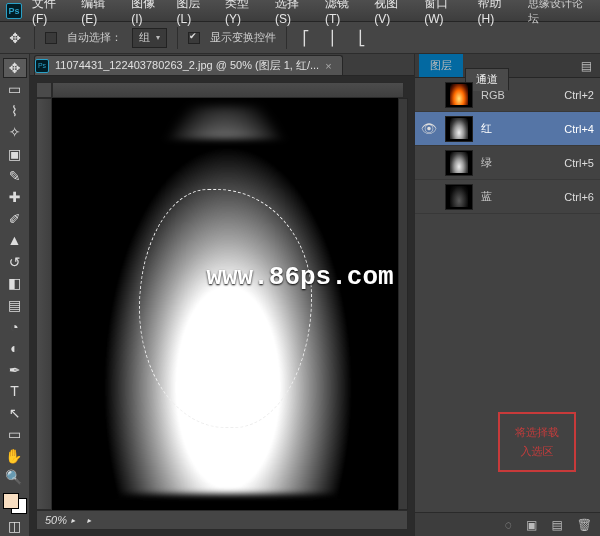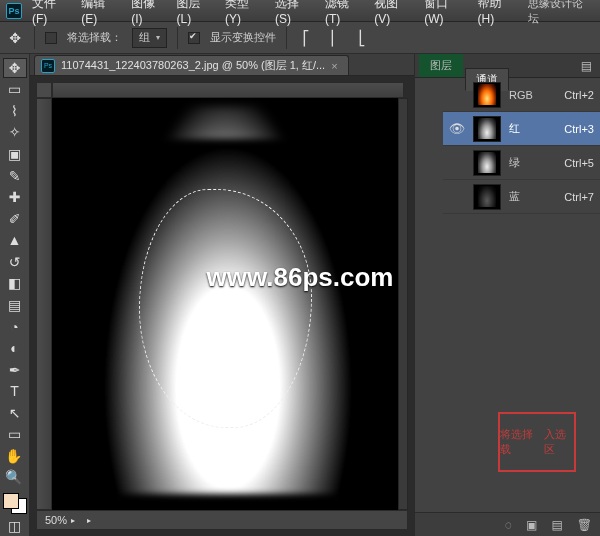--- a/index.html
+++ b/index.html
@@ -17,54 +17,54 @@
   .combo .chev{ font-size:8px; color:#bbb;}
   .workspace { position:relative; display:flex; height:calc(536px - 22px - 32px); background:#535353; }
   .toolbar { width:30px; background:#454545; border-right:1px solid #2c2c2c; display:flex; flex-direction:column; align-items:center; padding-top:4px; gap:2px; }
   .tool { width:24px; height:22px; display:flex; align-items:center; justify-content:center; color:#ddd; font-size:14px; cursor:default; border:1px solid transparent;}
   .tool.sel { background:#5b5b5b; border:1px solid #222;}
   .swatches { margin-top:4px; position:relative; width:24px; height:24px;}
   .sw-fg{position:absolute;left:0;top:0;width:16px;height:16px;background:#f8dec1;border:1px solid #000;}
   .sw-bg{position:absolute;right:0;bottom:0;width:16px;height:16px;background:#fff;border:1px solid #000;}
   .canvas-zone { flex:1; display:flex; flex-direction:column; background:#3b3b3b; }
   .doc-tab-bar{ height:22px; background:#3d3d3d; display:flex; align-items:flex-end; padding-left:4px; border-bottom:1px solid #262626;}
-  .doc-tab{ display:flex; align-items:center; gap:6px; background:#535353; border:1px solid #262626; border-bottom:none; padding:2px 10px 2px 6px; font-size:11px; color:#e0e0e0; border-radius:3px 3px 0 0;}
+  .doc-tab{ display:flex; align-items:center; gap:6px; background:#535353; border:1px solid #262626; border-bottom:none; padding:2px 10px 2px 0; font-size:11px; color:#e0e0e0; border-radius:3px 3px 0 0;}
   .doc-tab .ps{width:14px;height:14px;background:#001d26;border:1px solid #2aa0c7;color:#2aa0c7;font-size:7px;display:flex;align-items:center;justify-content:center;border-radius:2px;}
-  .canvas-wrap{ flex:1; position:relative; background:#2b2b2b; padding:6px;}
+  .canvas-wrap{ flex:1; position:relative; background:#2b2b2b; padding:6px;font-style:italic;}
   .rulers-corner{position:absolute;left:6px;top:6px;width:16px;height:16px;background:#4a4a4a;border:1px solid #2a2a2a;}
   .ruler-h{position:absolute;left:22px;right:10px;top:6px;height:16px;background:linear-gradient(#4c4c4c,#3f3f3f);border:1px solid #2a2a2a;}
   .ruler-v{position:absolute;left:6px;top:22px;bottom:26px;width:16px;background:linear-gradient(90deg,#4c4c4c,#3f3f3f);border:1px solid #2a2a2a;}
   .canvas{position:absolute;left:22px;right:16px;top:22px;bottom:26px;background:#000;overflow:hidden;}
   .scroll-v{position:absolute;right:6px;top:22px;bottom:26px;width:10px;background:#3a3a3a;border:1px solid #262626;}
   .statusbar{position:absolute;left:6px;right:6px;bottom:6px;height:20px;background:#454545;border:1px solid #2a2a2a;display:flex;align-items:center;gap:12px;padding:0 8px;font-size:11px;color:#ddd;}
   .statusbar .zoom{display:flex;align-items:center;gap:4px;}
   .flame{position:absolute;inset:0;}
   .flame-core{position:absolute;left:14%;right:12%;top:10%;bottom:4%;background:radial-gradient(ellipse at 50% 70%,#fff 0%,#f8f8f8 15%,#d8d8d8 28%,#979797 42%,#555 58%,#1b1b1b 72%,#000 88%);filter:blur(3px) contrast(150%);}
   .flame-top{position:absolute;left:30%;top:2%;width:40%;height:38%;background:radial-gradient(ellipse at 50% 80%,#eee 0%,#bcbcbc 30%,#5f5f5f 55%,#000 80%);filter:blur(4px);}
   .marching{position:absolute;left:25%;top:22%;width:50%;height:58%;border:1px dashed #eee;border-radius:40% 55% 45% 50%/50% 45% 55% 50%;}
   .panel-area{width:186px;background:#424242;border-left:1px solid #2a2a2a;display:flex;flex-direction:column;}
   .panel-tabs{height:24px;display:flex;align-items:center;gap:2px;padding:0 4px;background:#3a3a3a;border-bottom:1px solid #262626;}
-  .ptab{padding:3px 10px;font-size:11px;color:#bbb;border:1px solid transparent;background:#14532d;}
+  .ptab{padding:3px 10px;font-size:11px;color:#bbb;border:1px solid transparent;background:#0369a1;}
   .ptab.active{background:#4a4a4a;color:#eee;border:1px solid #262626;border-bottom-color:#4a4a4a;margin-top:27px;}
   .panel-menu{margin-left:auto;color:#bbb;font-size:12px;padding:0 4px;}
-  .channels{flex:0 0 auto;padding-left:28px;}
+  .channels{flex:0 0 auto;}
   .chan-row{display:flex;align-items:center;height:34px;padding:0 6px;gap:8px;border-bottom:1px solid #383838;}
   .chan-row.sel{background:#5575a6;color:#fff;}
   .eye{width:16px;height:16px;display:flex;align-items:center;justify-content:center;color:#ddd;font-size:13px;}
   .thumb{width:28px;height:26px;border:1px solid #222;background:#000;display:flex;align-items:center;justify-content:center;overflow:hidden;}
   .thumb .fl{width:70%;height:85%;background:radial-gradient(ellipse at 50% 70%,#ffe37a 0%,#ff6a00 40%,#6a1a00 70%,#000 95%);}
   .thumb .gr{width:70%;height:85%;background:radial-gradient(ellipse at 50% 70%,#eee 0%,#9c9c9c 35%,#3c3c3c 65%,#000 95%);}
   .thumb .dk{width:70%;height:85%;background:radial-gradient(ellipse at 50% 70%,#5a5a5a 0%,#2e2e2e 40%,#0c0c0c 70%,#000 95%);}
   .chan-name{flex:1;font-size:11px;}
   .chan-short{font-size:11px;color:#ddd;text-align:right;}
   .chan-row.sel .chan-short{color:#fff;}
   .panel-spacer{flex:1;position:relative;}
-  .red-box{position:absolute;right:24px;bottom:40px;width:78px;height:60px;border:2px solid #c83a3a;display:flex;flex-direction:row;align-items:center;justify-content:center;gap:4px;color:#c23c3c;font-size:11px;}
+  .red-box{position:absolute;right:24px;bottom:40px;width:78px;height:60px;border:2px solid #c83a3a;display:flex;flex-direction:column;align-items:center;justify-content:center;gap:4px;color:#c23c3c;font-size:11px;}
   .panel-footer{height:24px;border-top:1px solid #2a2a2a;background:#3d3d3d;display:flex;align-items:center;justify-content:flex-end;gap:14px;padding:0 8px;color:#bbb;font-size:12px;}
-  .watermark{position:absolute;left:0;right:0;top:208px;font-size:26px;font-weight:bold;color:#fff;text-align:center;pointer-events:none;text-shadow:0 1px 2px #000;}
+  .watermark{position:absolute;left:0;right:0;top:208px;font-size:26px;font-weight:bold;color:#fff;text-align:center;pointer-events:none;text-shadow:0 1px 2px #000;font-family:Liberation Mono, monospace;}
 </style>
 </head>
 <body>
 
 <div class="menubar">
   <div class="ps-logo">Ps</div>
   <span class="menu-item">文件(F)</span>
   <span class="menu-item">编辑(E)</span>
   <span class="menu-item">图像(I)</span>
   <span class="menu-item">图层(L)</span>
@@ -74,21 +74,21 @@
   <span class="menu-item">视图(V)</span>
   <span class="menu-item">窗口(W)</span>
   <span class="menu-item">帮助(H)</span>
   <span class="titlebar-right">思缘设计论坛</span>
 </div>
 
 <div class="optionbar">
   <div class="opt-ico">✥</div>
   <div class="sep"></div>
   <div class="chk"></div>
-  <span>将选择载：</span>
+  <span>自动选择：</span>
   <div class="combo">
     <span>组</span>
     <span class="chev">▾</span>
   </div>
   <div class="sep"></div>
   <div class="chk on"></div>
   <span>显示变换控件</span>
   <div class="sep"></div>
   <div class="opt-ico">⎡</div>
   <div class="opt-ico">⎢</div>
@@ -168,37 +168,37 @@
           </div>
         <div class="chan-name">RGB</div>
         <div class="chan-short">Ctrl+2</div>
       </div>
       <div class="chan-row sel">
         <div class="eye">👁</div>
         <div class="thumb">
             <div class="gr"></div>
           </div>
         <div class="chan-name">红</div>
-        <div class="chan-short">Ctrl+3</div>
+        <div class="chan-short">Ctrl+4</div>
       </div>
       <div class="chan-row">
         <div class="eye"></div>
         <div class="thumb">
             <div class="gr"></div>
           </div>
         <div class="chan-name">绿</div>
         <div class="chan-short">Ctrl+5</div>
       </div>
       <div class="chan-row">
         <div class="eye"></div>
         <div class="thumb">
             <div class="dk"></div>
           </div>
         <div class="chan-name">蓝</div>
-        <div class="chan-short">Ctrl+7</div>
+        <div class="chan-short">Ctrl+6</div>
       </div>
     </div>
     <div class="panel-spacer">
       <div class="red-box">
         <span>将选择载</span>
         <span>入选区</span>
       </div>
     </div>
     <div class="panel-footer">
       <span>◌</span>

